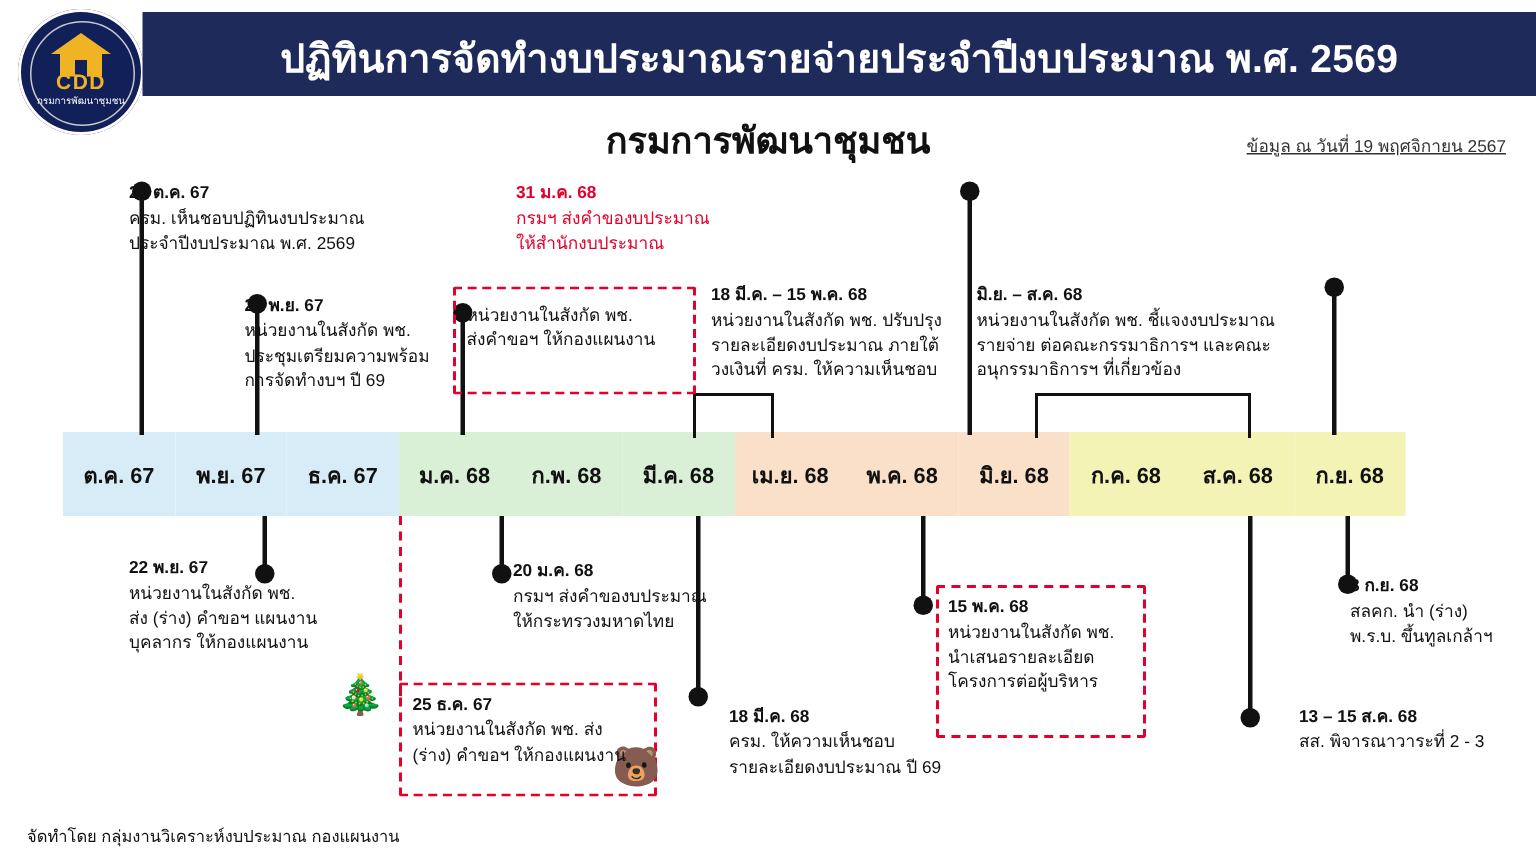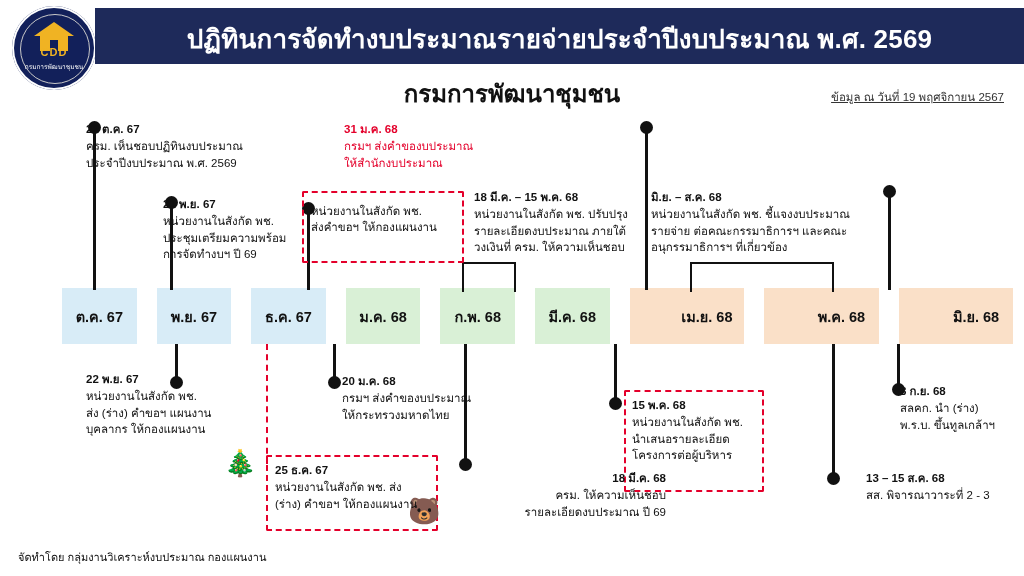--- a/index.html
+++ b/index.html
@@ -111,21 +111,21 @@
     width: 8px; height: 11px;
     background: #12205a;
   }
   .logo .cdd {
     position: absolute;
     left: 0;
     top: 40px;
     width: 84px;
     text-align: center;
     color: #f0b323;
-    font-size: 11px;
+    font-size: 14px;
     font-weight: bold;
     letter-spacing: 1px;
   }
   .logo .cdd-th {
     position: absolute;
     left: 0;
     top: 56px;
     width: 84px;
     text-align: center;
     color: #ffffff;
@@ -142,25 +142,24 @@
   }
   .band .seg {
     display: flex;
     align-items: center;
     justify-content: center;
     font-size: 14.5px;
     font-weight: bold;
     color: #111111;
     width: 74.6px;
     height: 56px;
-    margin-left: 20px;
   }
   .seg.c1 { background: #d8ecf7; }
   .seg.c2 { background: #d9f0d6; }
-  .seg.c3 { background: #fae0c8; padding-left: 40px; }
+  .seg.c3 { background: #fae0c8; }
   .seg.c4 { background: #f4f3b6; }
 
   
   .vline {
     position: absolute;
     width: 2.5px;
     background: #111111;
   }
   .dot {
     position: absolute;
@@ -350,21 +349,21 @@
     <span>หน่วยงานในสังกัด พช. ส่ง</span><br>
     <span>(ร่าง) คำขอฯ ให้กองแผนงาน</span>
   </div>
 
   <div class="note" style="left:342px; top:373px; width:170px;">
     <span class="t">20 ม.ค. 68</span>
     <span>กรมฯ ส่งคำของบประมาณ</span><br>
     <span>ให้กระทรวงมหาดไทย</span>
   </div>
 
-  <div class="note" style="left:486px; top:470px; width:180px;text-align:right;">
+  <div class="note" style="left:486px; top:470px; width:180px;">
     <span class="t">18 มี.ค. 68</span>
     <span>ครม. ให้ความเห็นชอบ</span><br>
     <span>รายละเอียดงบประมาณ ปี 69</span>
   </div>
 
   <div class="note" style="left:632px; top:397px; width:150px;">
     <span class="t">15 พ.ค. 68</span>
     <span>หน่วยงานในสังกัด พช.</span><br>
     <span>นำเสนอรายละเอียด</span><br>
     <span>โครงการต่อผู้บริหาร</span>

